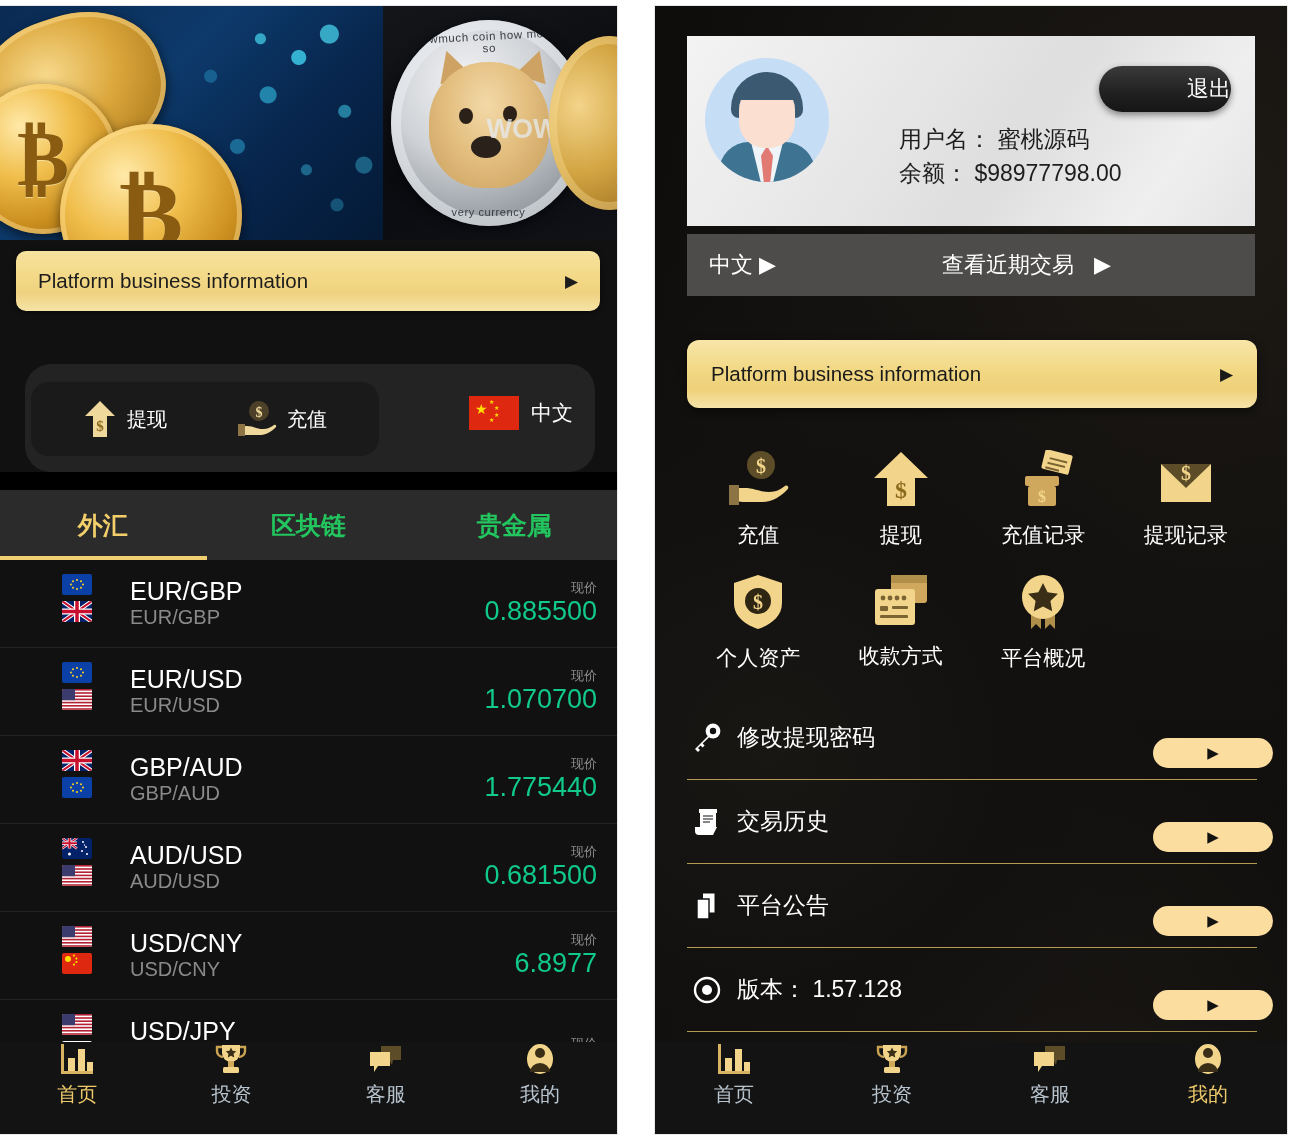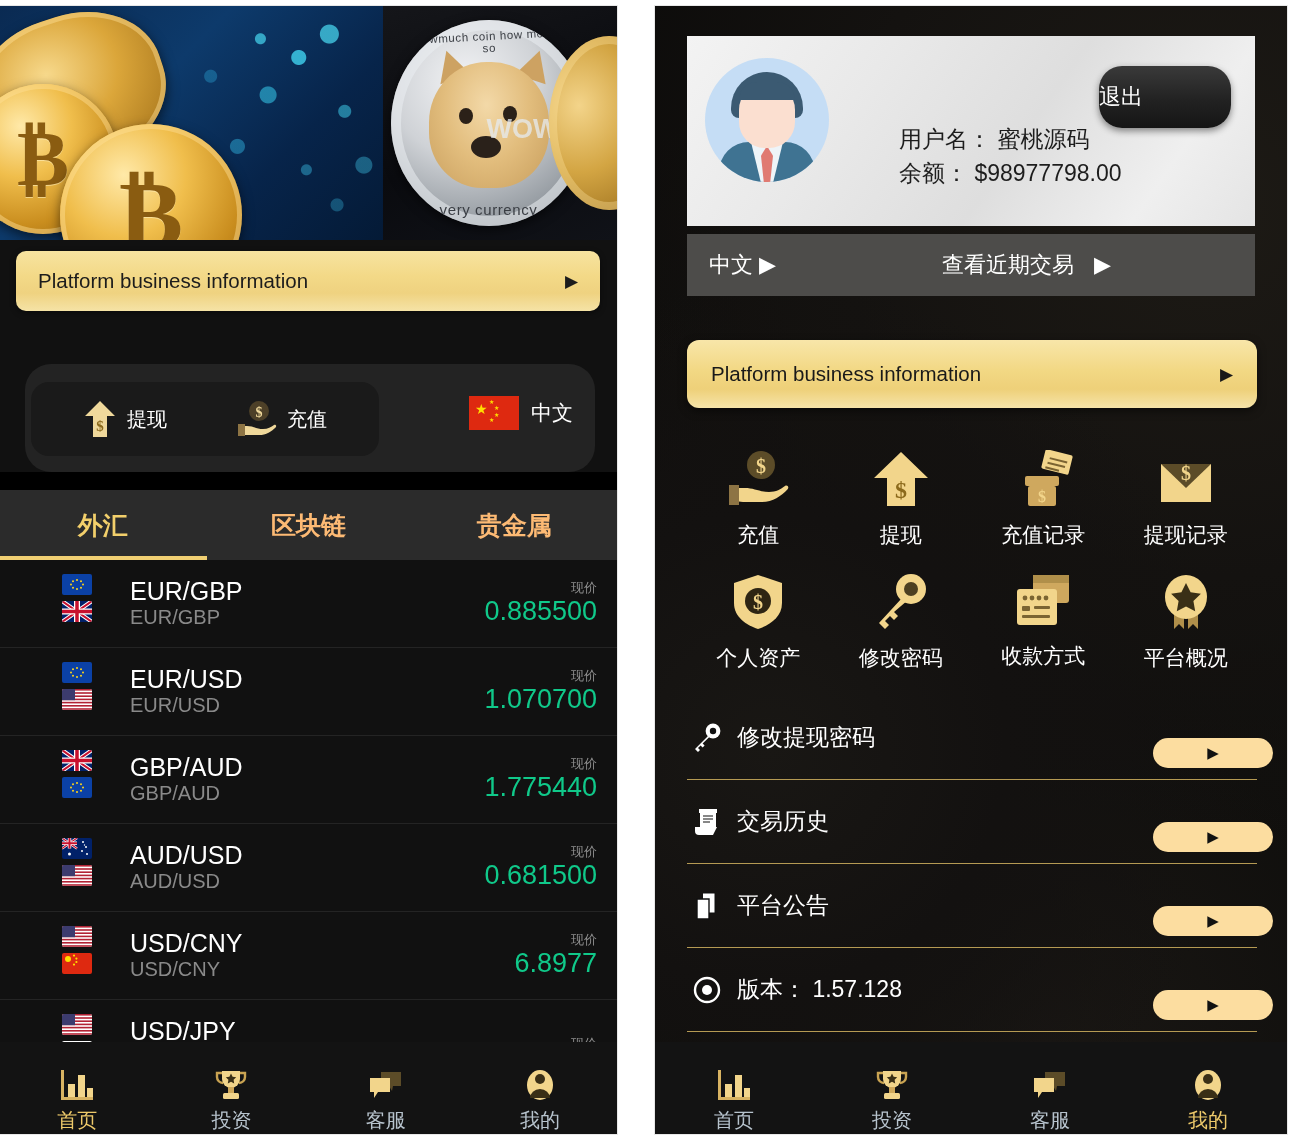--- a/index.html
+++ b/index.html
@@ -104,21 +104,21 @@
   .doge-wow { position: absolute; left: 96px; top: 94px; font-size: 27px; font-weight: bold;
               color: rgba(230,235,240,.75); font-family: "Liberation Sans", sans-serif; }
   .rim-top {
     position: absolute; left: 18px; top: 10px; width: 160px;
     text-align: center; font-size: 11.5px; letter-spacing: .6px;
     transform: rotate(-3deg);
     color: #3a3e44;
   }
   .rim-bot {
     position: absolute; left: 18px; bottom: 8px; width: 160px;
-    text-align: center; font-size: 15px; letter-spacing: .6px;
+    text-align: center; font-size: 11px; letter-spacing: .6px;
     color: #3a3e44;
   }
   .coin-edge {
     position: absolute; right: -52px; top: 30px;
     width: 120px; height: 174px; border-radius: 50%;
     background: radial-gradient(ellipse at 25% 40%, #f3d48a 0%, #d3a543 45%, #8e6214 100%);
     box-shadow: inset 0 0 0 8px rgba(255,230,160,.35);
   }
 
   
@@ -173,21 +173,21 @@
 
   
   .tabs {
     position: absolute; left: 0; top: 484px;
     width: 100%; height: 70px;
     background: #2b2b2b;
     display: flex;
   }
   .tab {
     flex: 1; display: flex; align-items: center; justify-content: center;
-    font-size: 25px; font-weight: bold; color: #fdba74;
+    font-size: 25px; font-weight: bold; color: #22c55e;
     position: relative;
   }
   .tab.active { color: #f2cf6b; }
   .tab.active::after {
     content: ""; position: absolute; left: 0; bottom: 0;
     width: 207px; height: 4px; background: #f0cf72;
   }
 
   
   .fx-list { position: absolute; left: 0; top: 554px; width: 100%; bottom: 0; overflow: hidden; background: #111111; }
@@ -203,21 +203,21 @@
   .fx-sub { color: #8a8a8a; font-size: 20px; line-height: 1.25; }
   .fx-right { margin-left: auto; text-align: right; }
   .fx-cap { color: #8d8d8d; font-size: 13px; line-height: 1.2; }
   .fx-price { color: #10c98a; font-size: 27px; line-height: 1.2; }
 
   
   .bottom-nav {
     position: absolute; left: 0; bottom: 0;
     width: 100%; height: 92px;
     background: #131313;
-    display: flex; align-items: flex-end;
+    display: flex; align-items: flex-start;
   }
   .nav-item {
     flex: 1; display: flex; flex-direction: column;
     align-items: center; justify-content: center; gap: 5px;
   }
   .nav-label { font-size: 20px; color: #b7c3cd; }
   .nav-item.active .nav-label { color: #edc96a; }
 
   
   .phone-right {
@@ -254,24 +254,24 @@
              border-radius: 30px 30px 0 0; background: #3f7392; }
   .av-shirt { position: absolute; left: 46px; top: 84px; width: 32px; height: 42px;
               background: #eef4f8; clip-path: polygon(0 0, 100% 0, 68% 100%, 32% 100%); }
   .av-tie { position: absolute; left: 56px; top: 88px; width: 12px; height: 44px;
             background: #e07a72; clip-path: polygon(50% 0, 100% 22%, 70% 100%, 30% 100%, 0 22%); }
 
   .pc-name { position: absolute; left: 212px; top: 40px; font-size: 23px; color: #1d1d1d; margin-top: 48px; }
   .pc-bal  { position: absolute; left: 212px; top: 122px; font-size: 23px; color: #1d1d1d; }
   .logout-btn {
     position: absolute; right: 24px; top: 30px;
-    width: 132px; height: 62px; border-radius: 23px;
+    width: 132px; height: 46px; border-radius: 23px;
     background: linear-gradient(180deg, #3a3a3a 0%, #222222 55%, #151515 100%);
     color: #ffffff; font-size: 22px;
-    display: flex; align-items: center; justify-content: flex-start;
+    display: flex; align-items: center; justify-content: flex-end;
     box-shadow: 0 3px 7px rgba(0,0,0,.45);
   }
 
   .sub-bar {
     position: absolute; left: 32px; top: 228px;
     width: 568px; height: 62px;
     background: #4d4c4a;
     display: flex; align-items: center;
   }
   .sub-bar .sb-left { margin-left: 22px; color: #ffffff; font-size: 22px; display: flex; align-items: center; gap: 6px; }
@@ -753,30 +753,20 @@
         <span>
           <svg width="52" height="58" viewBox="0 0 52 58">
             <path d="M26 2 L50 10 v20 c0 14 -12 22 -24 26 C14 52 2 44 2 30 V10 Z" fill="#f2d58b"></path>
             <circle cx="26" cy="28" r="13" fill="#2e2513"></circle>
             <text x="26" y="36" font-size="20" text-anchor="middle" fill="#f2d58b" font-family="Liberation Serif, serif" font-weight="bold">$</text>
           </svg>
         </span>
         <span class="grid-label">个人资产</span>
       </div>
 
-      <div class="grid-cell">
-        <span>
-          <svg width="56" height="58" viewBox="0 0 56 58">
-            <circle cx="38" cy="16" r="15" fill="#f2d58b"></circle>
-            <circle cx="38" cy="16" r="7" fill="#4c3f20"></circle>
-            <path d="M29 25 L6 50 l6 6 l4 -4 l-4 -4 l5 -5 l4 4 l4 -4 l-4 -4 l14 -12 z" fill="#f2d58b"></path>
-          </svg>
-        </span>
-        <span class="grid-label">修改密码</span>
-      </div>
 
       <div class="grid-cell">
         <span>
           <svg width="60" height="56" viewBox="0 0 60 56">
             <rect x="20" y="2" width="36" height="28" rx="3" fill="#cfa85e"></rect>
             <rect x="20" y="2" width="36" height="8" fill="#b08f4a"></rect>
             <rect x="4" y="16" width="40" height="36" rx="3" fill="#f2d58b"></rect>
             <g fill="#7b6432">
               <circle cx="12" cy="25" r="2.4"></circle>
                 <circle cx="19" cy="25" r="2.4"></circle>

